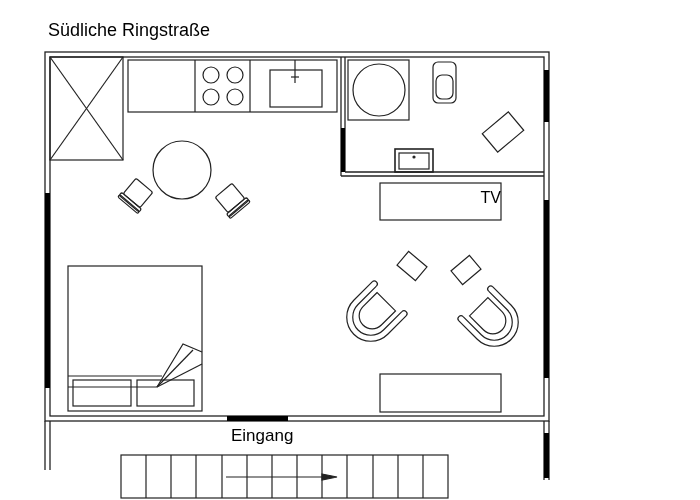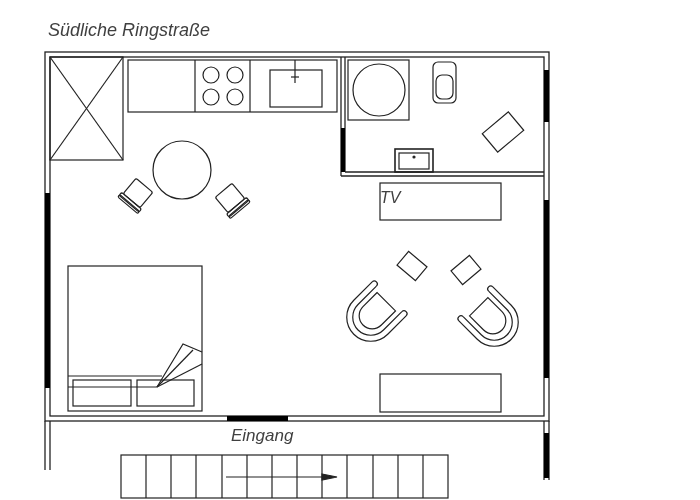--- a/index.html
+++ b/index.html
@@ -1,20 +1,20 @@
 <!DOCTYPE html>
 <html><head>
   <meta charset="utf-8">
   <style>
     html, body { margin: 0; padding: 0; background: #ffffff; }
     body { width: 700px; height: 500px; position: relative; overflow: hidden; font-family: "Liberation Sans", sans-serif; }
     #plan { position: absolute; left: 0; top: 0; }
-    .lbl { position: absolute; color: #404040; font-family: "Liberation Sans", sans-serif; white-space: nowrap; font-style: italic; }
+    .lbl { position: absolute; color: #000000; font-family: "Liberation Sans", sans-serif; white-space: nowrap; }
     #title { left: 48px; top: 20px; font-size: 18px; }
-    #tvlbl { left: 380px; top: 189px; width: 121px; text-align: left; font-size: 16px; }
+    #tvlbl { left: 380px; top: 189px; width: 121px; text-align: right; font-size: 16px; }
     #entrance { left: 231px; top: 426px; font-size: 17px; }
   </style>
 </head>
 <body>
 
 <svg id="plan" width="700" height="500" viewBox="0 0 700 500" xmlns="http://www.w3.org/2000/svg">
   <g fill="none" stroke="#222" stroke-width="1.3">
 
     <g>
       <rect x="45" y="52" width="504" height="369"></rect>

